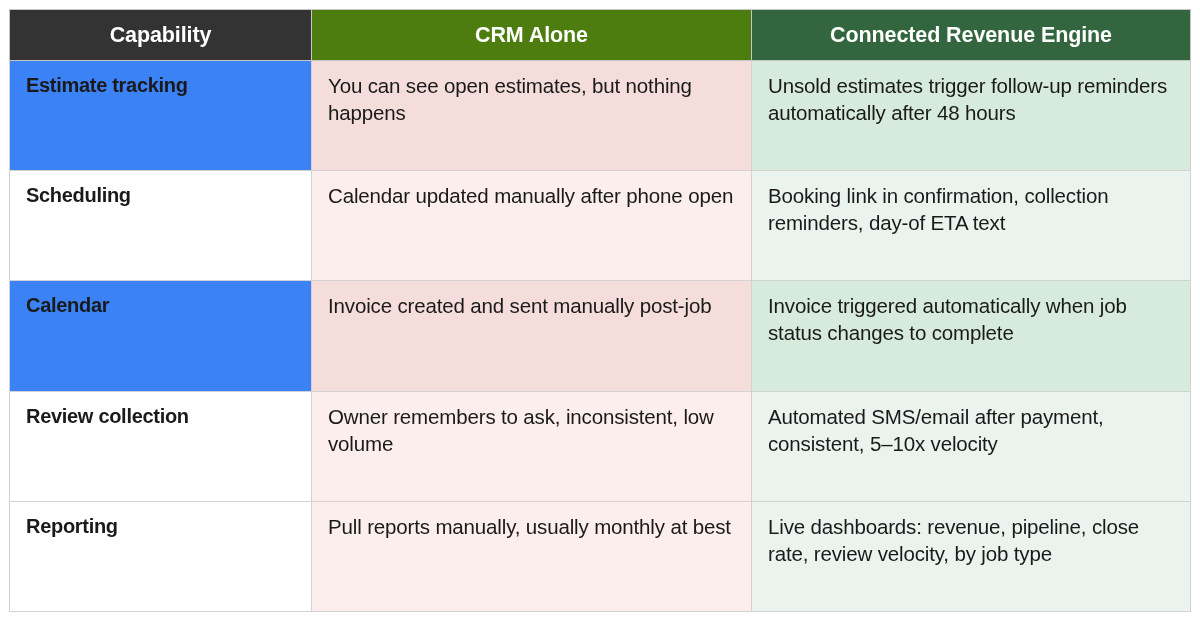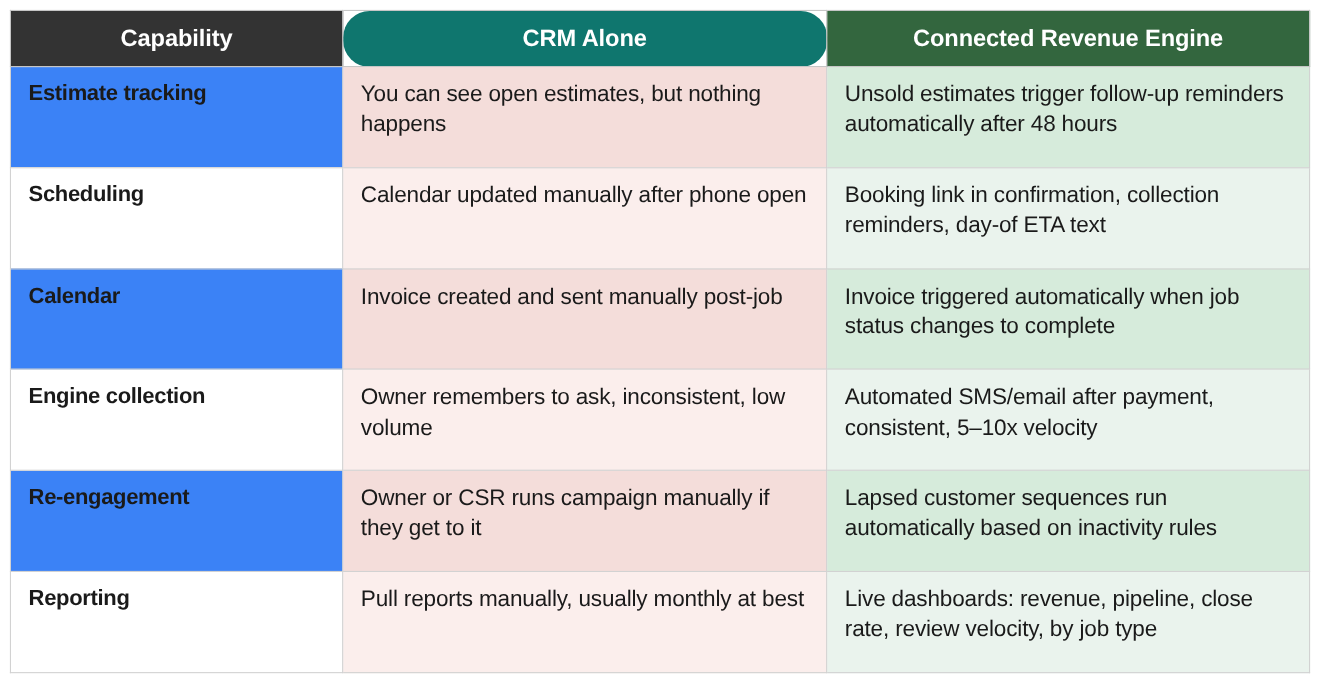--- a/index.html
+++ b/index.html
@@ -41,21 +41,21 @@
     font-size: 21.5px;
     font-weight: bold;
     color: #ffffff;
     text-align: center;
     letter-spacing: -0.1px;
     border: 1px solid #c6c6c6;
     vertical-align: middle;
   }
 
   th.hdr-capability { background: #333333; }
-  th.hdr-crm        { background: #0f766e; border-radius: 24px; }
+  th.hdr-crm        { background: #4d7c0f; }
   th.hdr-engine     { background: #33663e; }
 
   tbody td {
     padding: 11px 16px 12px 16px;
     font-size: 20.5px;
     line-height: 1.32;
     vertical-align: top;
     border: 1px solid #d2d2d2;
     letter-spacing: -0.15px;
   }
@@ -104,28 +104,23 @@
         <td class="cap">Scheduling</td>
         <td class="crm">Calendar updated manually after phone open</td>
         <td class="engine">Booking link in confirmation, collection reminders, day-of ETA text</td>
       </tr>
       <tr class="row-b">
         <td class="cap">Calendar</td>
         <td class="crm">Invoice created and sent manually post-job</td>
         <td class="engine">Invoice triggered automatically when job status changes to complete</td>
       </tr>
       <tr class="row-a">
-        <td class="cap">Engine collection</td>
+        <td class="cap">Review collection</td>
         <td class="crm">Owner remembers to ask, inconsistent, low volume</td>
         <td class="engine">Automated SMS/email after payment, consistent, 5–10x velocity</td>
-      </tr>
-      <tr class="row-b">
-        <td class="cap">Re-engagement</td>
-        <td class="crm">Owner or CSR runs campaign manually if they get to it</td>
-        <td class="engine">Lapsed customer sequences run automatically based on inactivity rules</td>
       </tr>
       <tr class="row-a">
         <td class="cap">Reporting</td>
         <td class="crm">Pull reports manually, usually monthly at best</td>
         <td class="engine">Live dashboards: revenue, pipeline, close rate, review velocity, by job type</td>
       </tr>
     </tbody>
   </table>
 </div>
 

